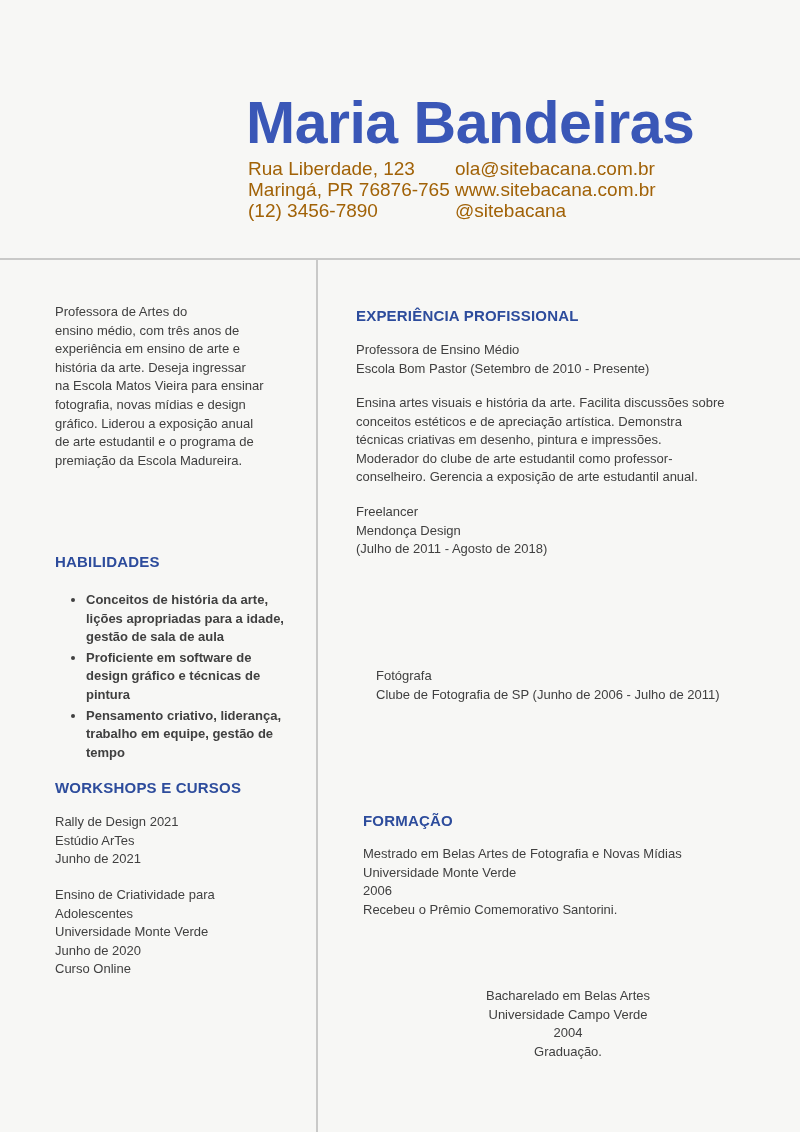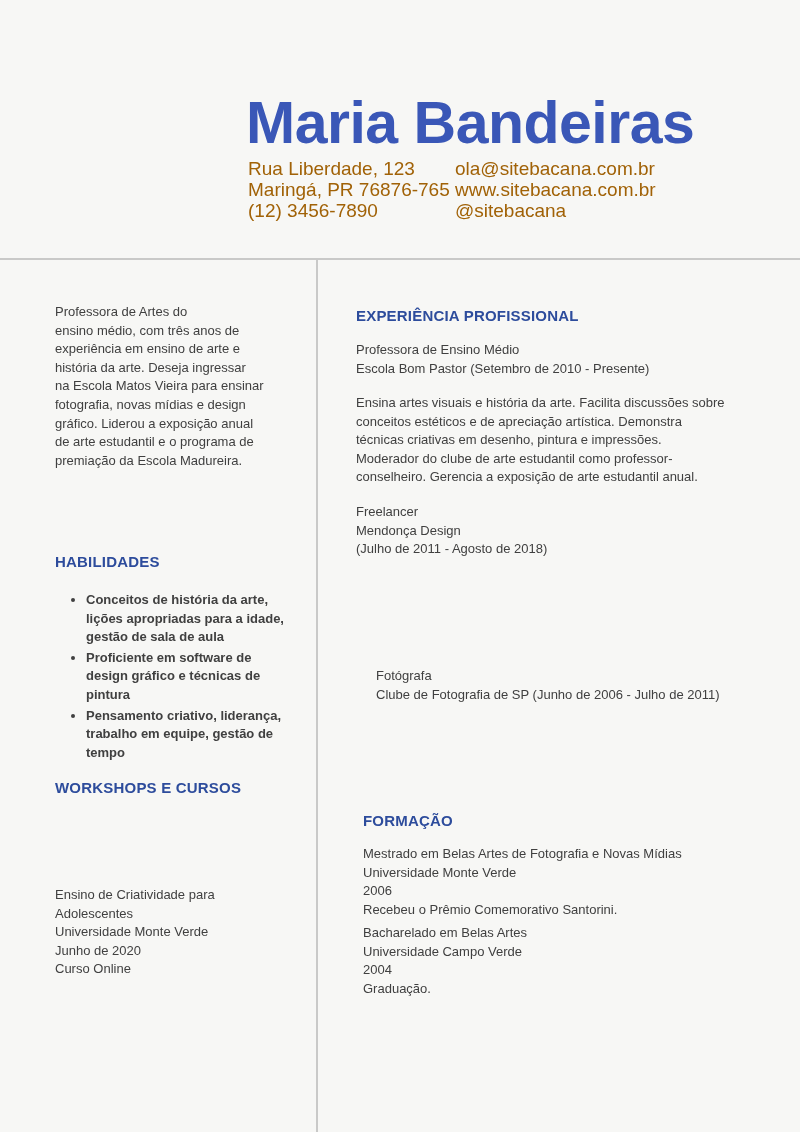--- a/index.html
+++ b/index.html
@@ -78,21 +78,21 @@
   
   .exp-heading { left: 356px; top: 307px; }
   .job1-header { left: 356px; top: 341px; width: 415px; }
   .job1-desc   { left: 356px; top: 394px; width: 415px; }
   .job2-header { left: 356px; top: 503px; width: 415px; }
   .job2-desc   { left: 356px; top: 573px; width: 415px; }
   .job3-header { left: 376px; top: 667px; width: 420px; }
   .job3-desc   { left: 356px; top: 721px; width: 420px; }
   .edu-heading { left: 363px; top: 812px; text-align: right; }
   .edu-1 { left: 363px; top: 845px; width: 410px; }
-  .edu-2 { left: 363px; top: 924px; width: 410px; }
+  .edu-2 { left: 363px; top: 987px; width: 410px; text-align: center; }
 </style>
 </head>
 <body>
 
 <div class="page">
 
   <div class="abs name">Maria Bandeiras</div>
   <div class="abs contact contact-left pre">Rua Liberdade, 123
 Maringá, PR 76876-765
 (12) 3456-7890</div>
@@ -120,20 +120,23 @@
 gestão de sala de aula</li>
     <li class="pre">Proficiente em software de
 design gráfico e técnicas de
 pintura</li>
     <li class="pre">Pensamento criativo, liderança,
 trabalho em equipe, gestão de
 tempo</li>
   </ul>
 
   <div class="abs section-heading workshops-heading">WORKSHOPS E CURSOS</div>
+  <div class="abs body-text workshop-1 pre">Rally de Design 2021
+Estúdio ArTes
+Junho de 2021</div>
   <div class="abs body-text workshop-2 pre">Ensino de Criatividade para
 Adolescentes
 Universidade Monte Verde
 Junho de 2020
 Curso Online</div>
 
   <div class="abs section-heading exp-heading">EXPERIÊNCIA PROFISSIONAL</div>
 
   <div class="abs body-text job1-header pre">Professora de Ensino Médio
 Escola Bom Pastor (Setembro de 2010 - Presente)</div>

